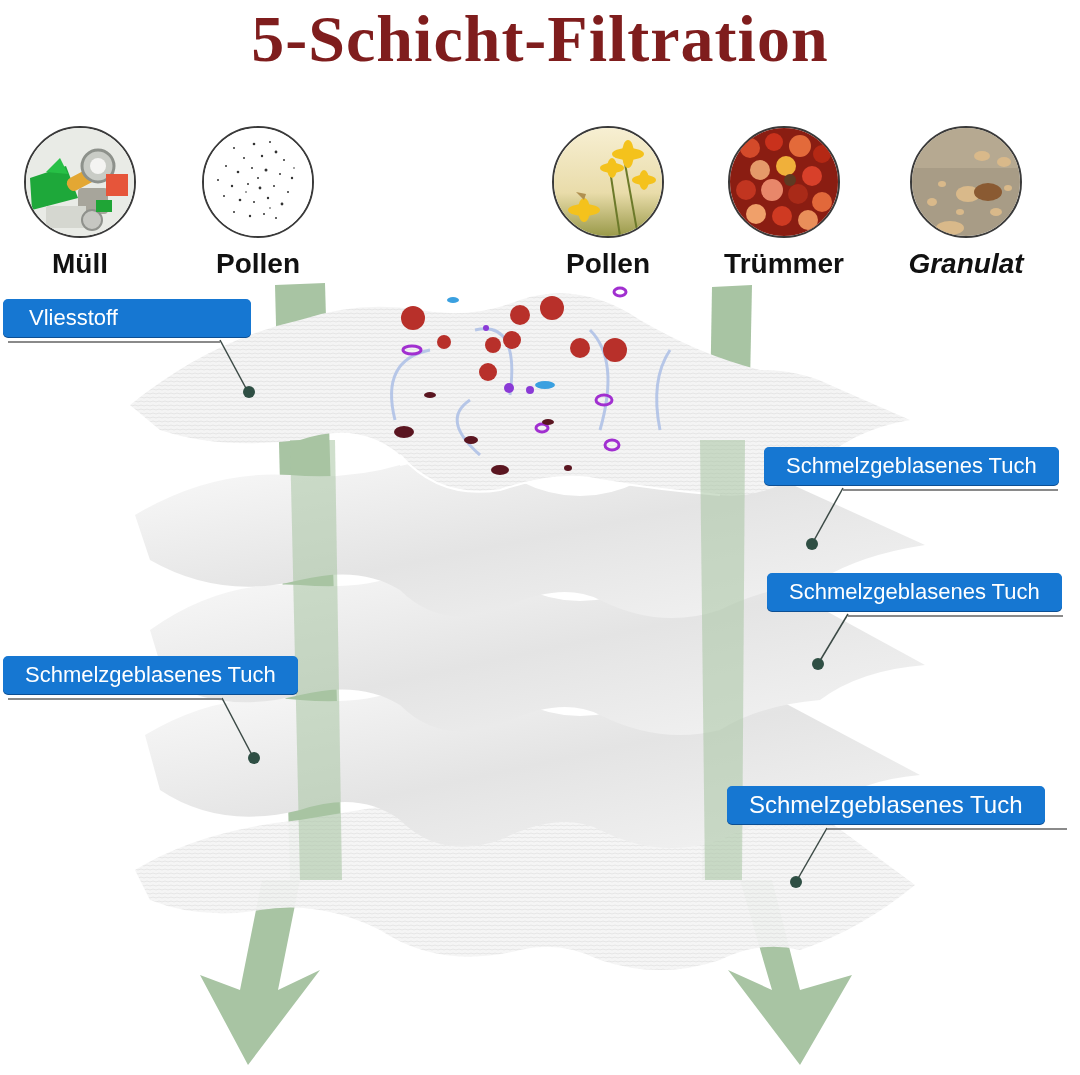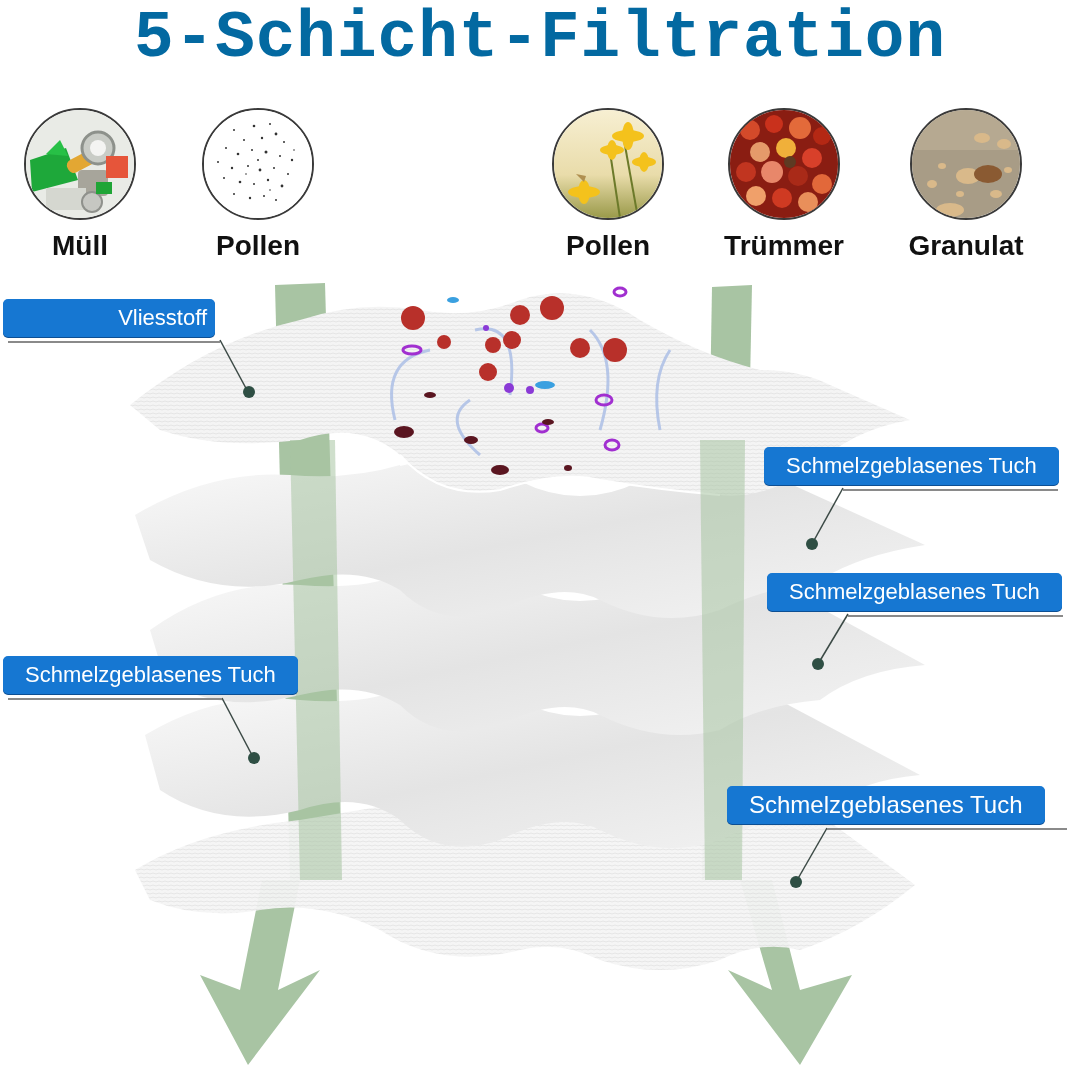--- a/index.html
+++ b/index.html
@@ -1,22 +1,22 @@
 <!DOCTYPE html>
 <html><head>
 <meta charset="utf-8">
 <style>
   html, body { margin: 0; padding: 0; background: #ffffff; }
   body { width: 1080px; height: 1075px; position: relative; overflow: hidden; font-family: "Liberation Sans", sans-serif; }
   .title {
     position: absolute; left: 0; top: 0; width: 1080px; height: 80px;
-    text-align: center; color: #0369a1; font-family: Liberation Mono, monospace;
+    text-align: center; color: #7f1d1d; font-family: Liberation Serif, serif;
     font-weight: bold; font-size: 66px; line-height: 78px; letter-spacing: 1px;
   }
-  .icons { position: absolute; top: 108px; left: 0; width: 1080px; height: 160px; }
+  .icons { position: absolute; top: 126px; left: 0; width: 1080px; height: 160px; }
   .icon-item { position: absolute; width: 160px; text-align: center; }
   .icon-circle {
     width: 108px; height: 108px; border-radius: 50%; border: 2px solid #3a3a3a;
     margin: 0 auto; overflow: hidden; position: relative; background: #fff;
   }
   .icon-label {
     margin-top: 10px; font-family: "Liberation Sans", sans-serif; font-weight: bold;
     font-size: 28px; color: #111; line-height: 32px;
   }
   .stage { position: absolute; left: 0; top: 270px; width: 1080px; height: 805px; }
@@ -145,21 +145,21 @@
             <ellipse cx="90" cy="52" rx="5" ry="10"></ellipse>
           <ellipse cx="30" cy="82" rx="16" ry="6"></ellipse>
             <ellipse cx="30" cy="82" rx="6" ry="12"></ellipse>
         </g>
         <path d="M30 72 L22 64 L32 66 Z" fill="#b09050"></path>
       </svg>
     </div>
     <div class="icon-label">Pollen</div>
   </div>
 
-  <div class="icon-item" style="left:886px;">
+  <div class="icon-item" style="left:886px;font-style:italic;">
     <div class="icon-circle">
       <svg width="108" height="108" viewBox="0 0 108 108">
         <rect width="108" height="108" fill="#a89c86"></rect>
         <rect y="0" width="108" height="40" fill="#bfb299" opacity="0.6"></rect>
         <g fill="#d9b98a">
           <ellipse cx="56" cy="66" rx="12" ry="8"></ellipse>
             <ellipse cx="76" cy="64" rx="14" ry="9" fill="#8a5a32"></ellipse>
           <ellipse cx="38" cy="100" rx="14" ry="7"></ellipse>
             <ellipse cx="20" cy="74" rx="5" ry="4"></ellipse>
             <ellipse cx="30" cy="56" rx="4" ry="3"></ellipse>
@@ -274,21 +274,21 @@
     </g>
     <g fill="#2f4f44">
       <circle cx="249" cy="392" r="6"></circle>
       <circle cx="812" cy="544" r="6"></circle>
       <circle cx="818" cy="664" r="6"></circle>
       <circle cx="254" cy="758" r="6"></circle>
       <circle cx="796" cy="882" r="6"></circle>
     </g>
   </svg>
 
-  <div class="callout" style="left:3px; top:29px; width:196px; padding:0 8px; text-align:right;">Vliesstoff</div>
+  <div class="callout" style="left:3px; top:29px; width:196px; padding:0 26px; text-align:left;">Vliesstoff</div>
   <div class="callout-underline" style="left:8px; top:71px; width:212px;"></div>
 
   <div class="callout" style="left:764px; top:177px;">Schmelzgeblasenes Tuch</div>
   <div class="callout-underline" style="left:843px; top:219px; width:215px;"></div>
 
   <div class="callout" style="left:767px; top:303px;">Schmelzgeblasenes Tuch</div>
   <div class="callout-underline" style="left:848px; top:345px; width:215px;"></div>
 
   <div class="callout" style="left:3px; top:386px;">Schmelzgeblasenes Tuch</div>
   <div class="callout-underline" style="left:8px; top:428px; width:214px;"></div>

